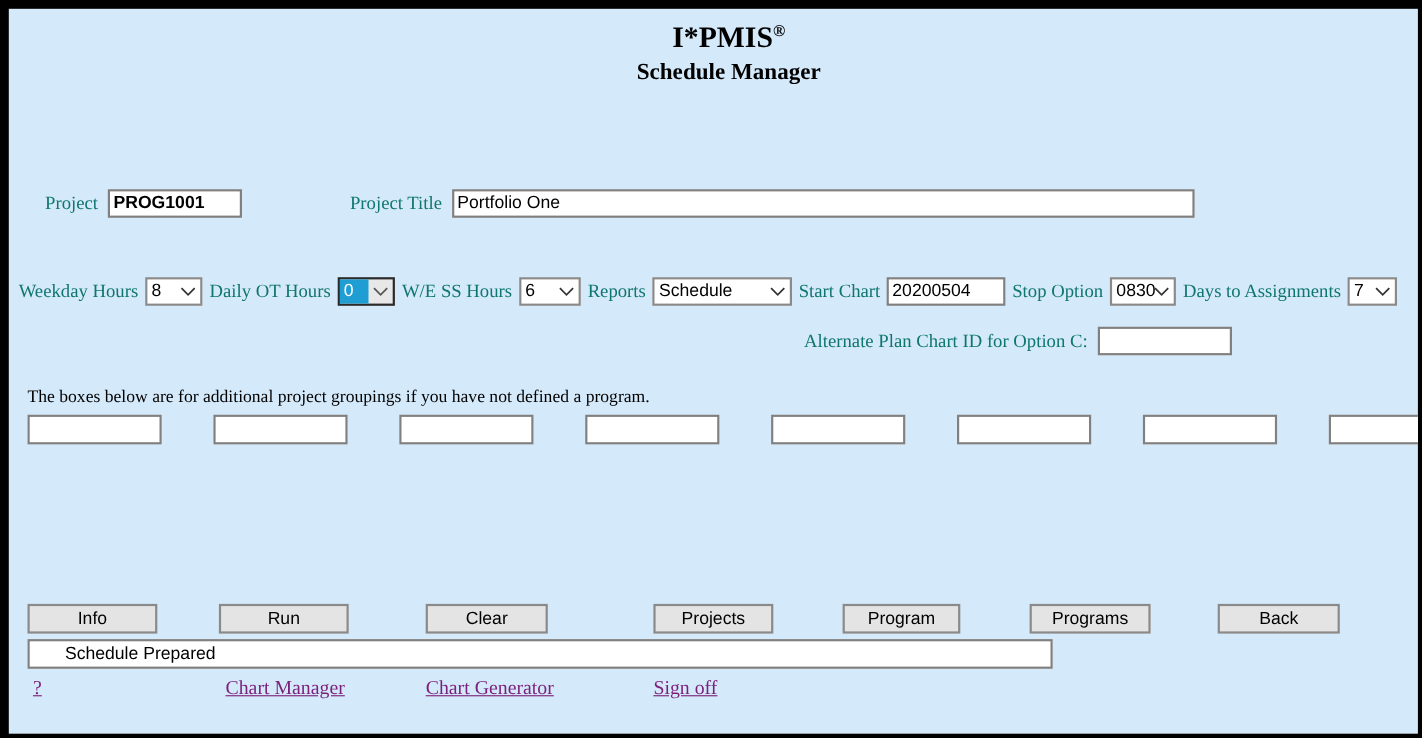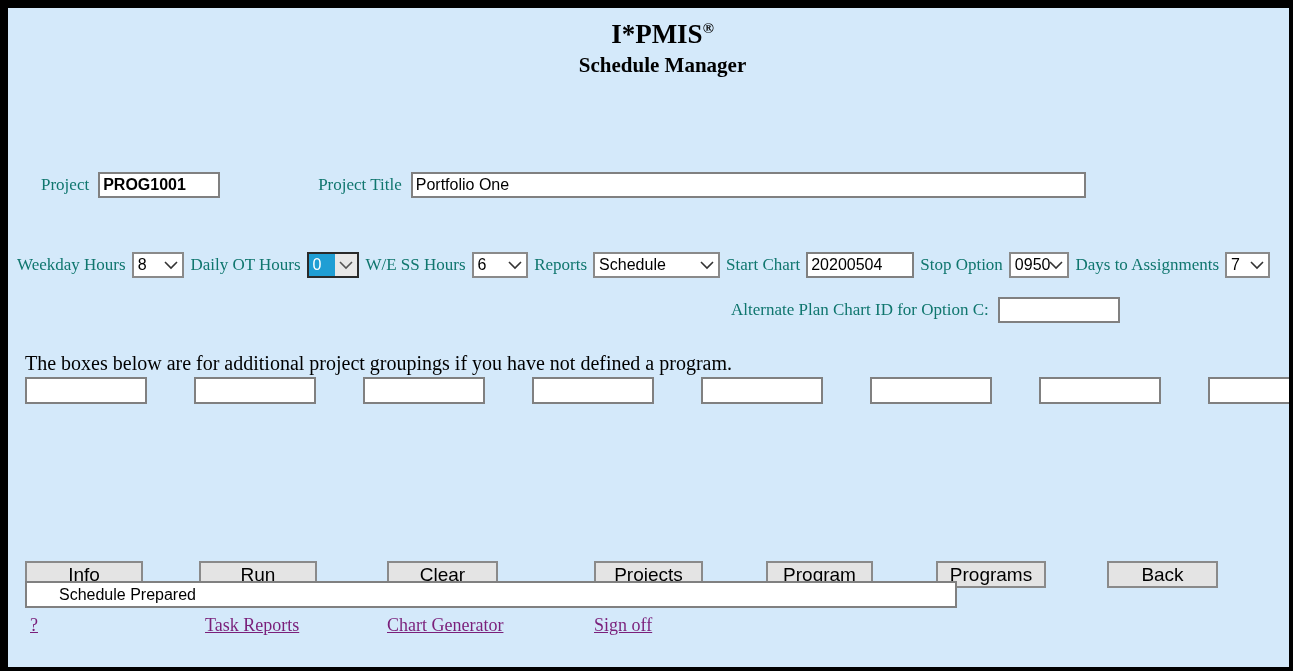--- a/index.html
+++ b/index.html
@@ -158,21 +158,21 @@
     align-items: center;
     justify-content: flex-start;
   }
   .row-altplan .lbl-alt { margin-left: 723px; }
   .row-altplan .in-alt { width: 122px; margin-left: 9px; }
 
   .note {
     position: absolute;
     left: 17px; top: 344px;
     font-family: "Liberation Serif", serif;
-    font-size: 20px;
+    font-size: 16px;
     color: #000;
   }
 
   .row-groups {
     position: absolute;
     left: 17px; top: 369px;
     width: 1250px;
     display: flex;
   }
   .row-groups .gbox {
@@ -181,27 +181,27 @@
     margin-right: 47px;
   }
 
   
   .row-buttons {
     position: absolute;
     left: 0; top: 541px; width: 1281px;
   }
   .btn {
     position: absolute;
-    top: 12px;
+    top: 0;
     height: 27px;
     background: #e4e4e4;
     border: 2px solid #8a8a8a;
     box-sizing: border-box;
     font-family: "Liberation Sans", sans-serif;
-    font-size: 19px;
+    font-size: 16px;
     color: #000;
     display: flex;
     align-items: center;
     justify-content: center;
     cursor: pointer;
     padding: 0;
   }
 
   .status {
     position: absolute;
@@ -286,21 +286,21 @@
             <polyline points="1,1 7,7 13,1" fill="none" stroke="#333" stroke-width="1.6"></polyline>
           </svg>
       </span>
     </span>
 
     <span class="lbl">Start Chart</span>
     <input class="txtin in-startdate" type="text" value="20200504" style="">
 
     <span class="lbl">Stop Option</span>
     <span class="sel sel-w62">
-      <span class="val">0950</span>
+      <span class="val">0830</span>
       <span class="arrow">
         <svg width="14" height="9" viewBox="0 0 14 9">
             <polyline points="1,1 7,7 13,1" fill="none" stroke="#333" stroke-width="1.6"></polyline>
           </svg>
       </span>
     </span>
 
     <span class="lbl">Days to Assignments</span>
     <span class="sel sel-w46">
       <span class="val">7</span>
@@ -337,18 +337,18 @@
     <button class="btn" style="left:586px;width:109px">Projects</button>
     <button class="btn" style="left:758px;width:107px">Program</button>
     <button class="btn" style="left:928px;width:110px">Programs</button>
     <button class="btn" style="left:1099px;width:111px">Back</button>
   </div>
 
   <input class="txtin status" type="text" value="Schedule Prepared" style="">
 
   <div class="row-links">
     <a class="lnk" style="left:22px">?</a>
-    <a class="lnk" style="left:197px">Task Reports</a>
+    <a class="lnk" style="left:197px">Chart Manager</a>
     <a class="lnk" style="left:379px">Chart Generator</a>
     <a class="lnk" style="left:586px">Sign off</a>
   </div>
 
 </div>
 
 </body></html>

